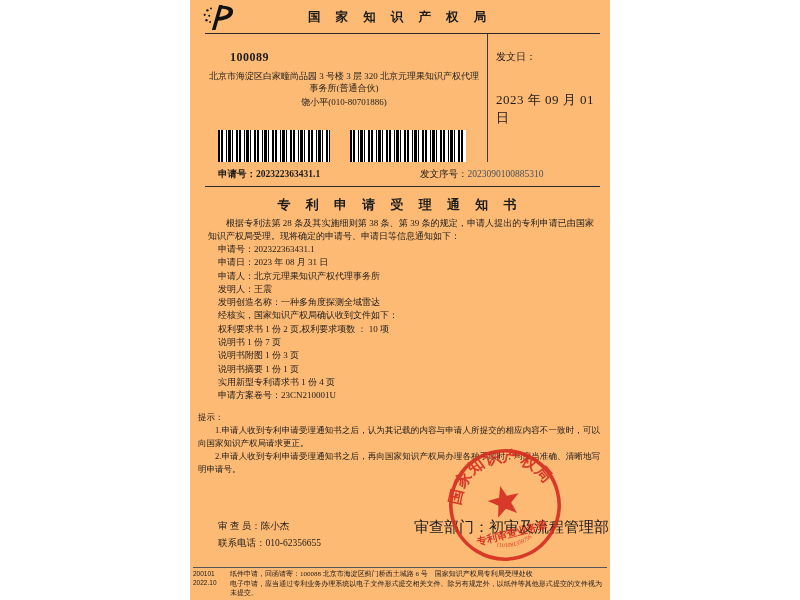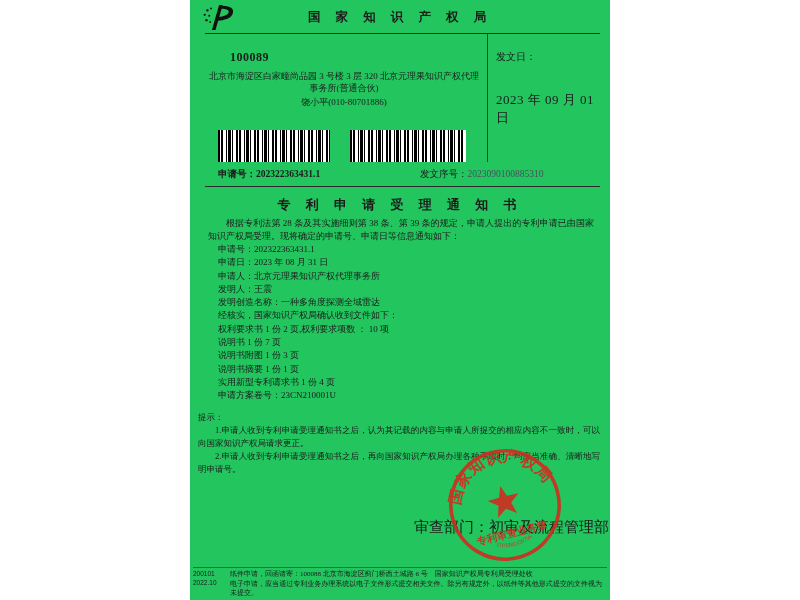--- a/index.html
+++ b/index.html
@@ -1,20 +1,20 @@
 <!DOCTYPE html>
 <html><head>
 <meta charset="utf-8">
 <style>
   html,body{margin:0;padding:0;}
   body{
     width:800px;height:600px;background:#ffffff;position:relative;overflow:hidden;
     font-family:"Liberation Serif","DejaVu Serif",serif;color:#1c1c1c;
   }
-  .page{position:absolute;left:190px;top:0;width:420px;height:600px;background:#22c55e;}
+  .page{position:absolute;left:190px;top:0;width:420px;height:600px;background:#fdba74;}
 
   
   .org-title{position:absolute;left:0;top:9px;width:100%;text-align:center;
     font-size:12.5px;font-weight:bold;letter-spacing:6px;}
   .logo{position:absolute;left:12px;top:4px;}
   .header-rule{position:absolute;left:15px;right:10px;top:33px;border-top:1.6px solid #2a2a2a;}
 
   
   .vline{position:absolute;left:297px;top:34px;width:1px;height:128px;background:#3a3a3a;}
   .addressee{position:absolute;left:18px;top:50px;width:272px;text-align:center;}
@@ -120,20 +120,24 @@
     <div>实用新型专利请求书 1 份 4 页</div>
     <div>申请方案卷号：23CN210001U</div>
   </div>
 
   <div class="hints">
     <div class="hint-label">提示：</div>
     <p>1.申请人收到专利申请受理通知书之后，认为其记载的内容与申请人所提交的相应内容不一致时，可以向国家知识产权局请求更正。</p>
     <p>2.申请人收到专利申请受理通知书之后，再向国家知识产权局办理各种手续时，均应当准确、清晰地写明申请号。</p>
   </div>
 
+  <div class="sig">
+    <div><span>审 查 员：</span><span>陈小杰</span></div>
+    <div><span>联系电话：</span><span>010-62356655</span></div>
+  </div>
   <div class="dept"><span>审查部门：</span><span>初审及流程管理部</span></div>
 
   <span class="seal">
     <svg width="118" height="118" viewBox="0 0 120 120">
       <g transform="rotate(-14 60 60)" fill="none">
         <circle cx="60" cy="60" r="55" stroke="#d5281e" stroke-width="3.6"></circle>
         <path id="sealArcTop" d="M 14 62 A 46 46 0 0 1 106 62"></path>
         <text font-size="16" font-weight="bold" fill="#d5281e" letter-spacing="1">
           <textPath href="#sealArcTop" startOffset="50%" text-anchor="middle">国家知识产权局</textPath>
         </text>

